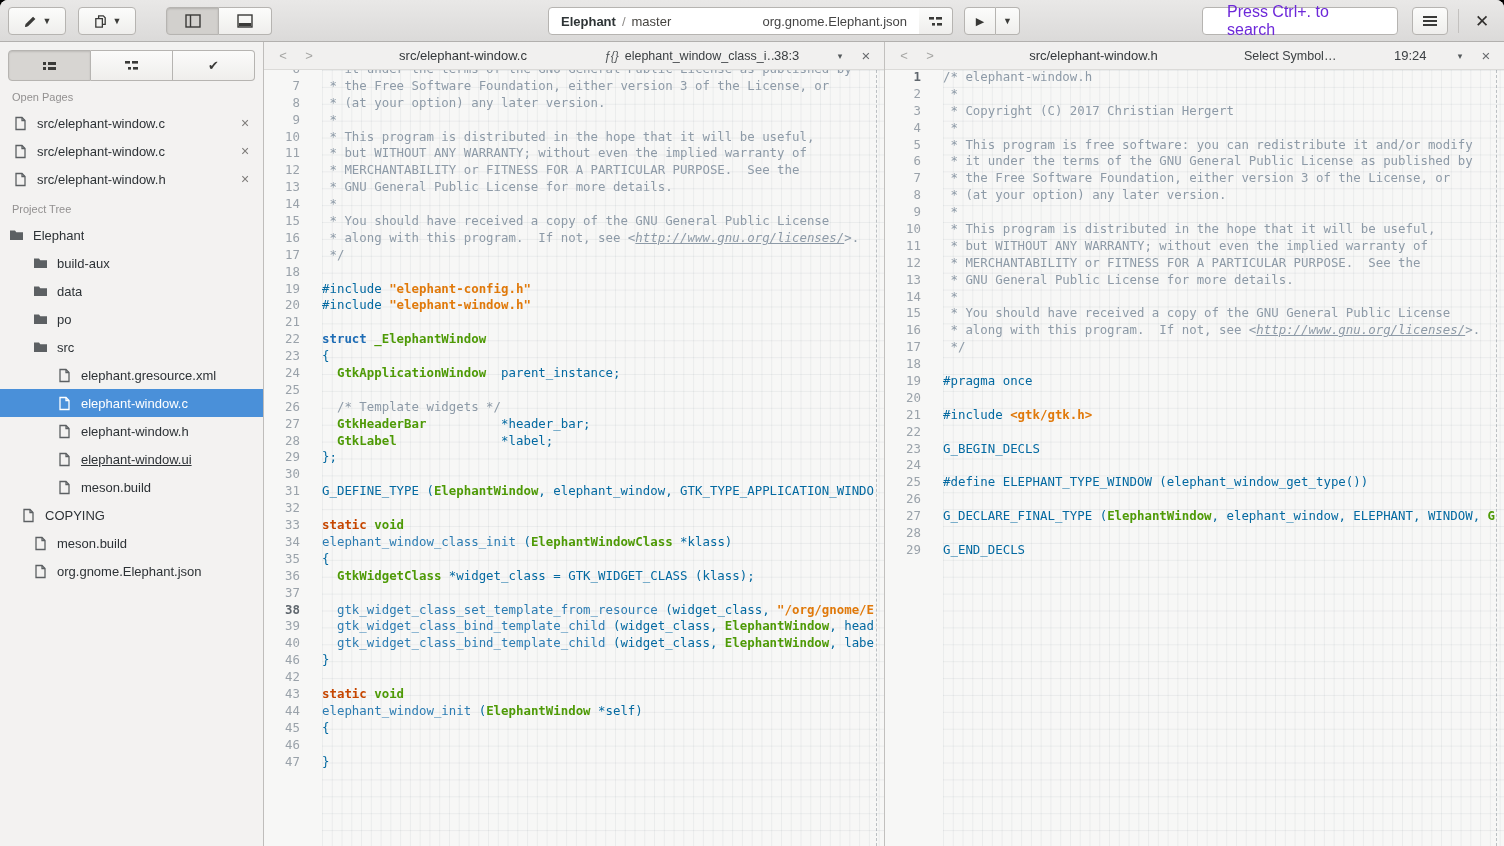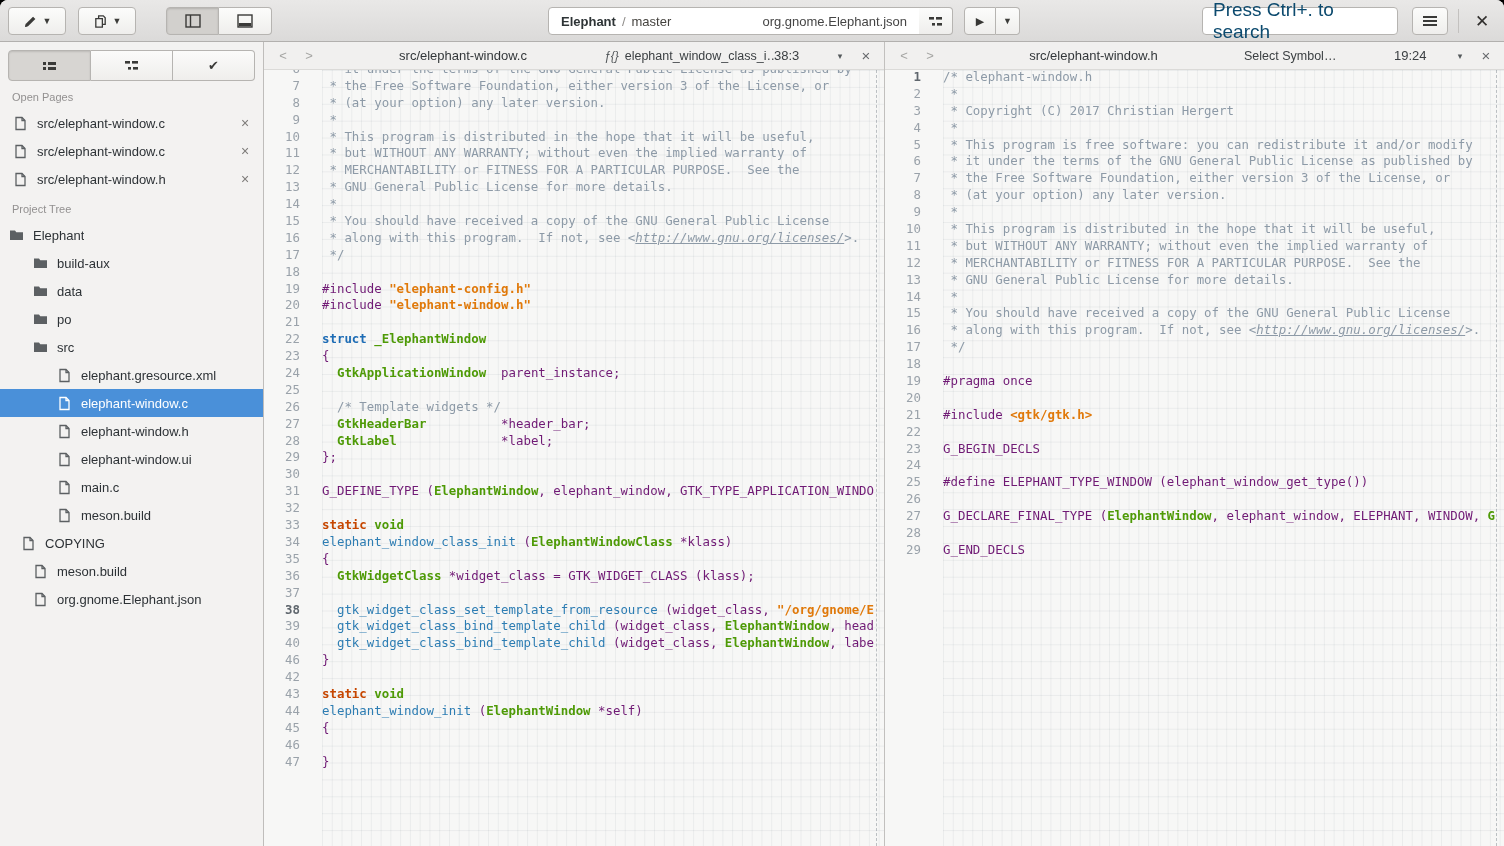--- a/index.html
+++ b/index.html
@@ -12,21 +12,21 @@
           display:flex; align-items:center; justify-content:center; gap:5px; color:#373735; }
   .hbtn.active { background:#d2d0cd; box-shadow:inset 0 1px 2px rgba(0,0,0,.15); }
   .linked-l { border-radius:4px 0 0 4px; }
   .linked-r { border-radius:0 4px 4px 0; border-left:none; }
   .caret { font-size:9px; color:#3c3c3a; }
   .omnibar { position:absolute; left:548px; top:7px; width:372px; height:28px; background:#fff; border:1px solid #b6b4b1;
              border-radius:4px 0 0 4px; display:flex; align-items:center; padding:0 12px; font-size:13px; color:#2e3436; }
   .omnibar .sep { color:#8d8b88; margin:0 6px; }
   .omnibar .cfg { margin-left:auto; color:#454545; }
   .searchbox { position:absolute; left:1202px; top:7px; width:196px; height:28px; background:#fff; border:1px solid #b6b4b1; border-radius:4px;
-               font-size:19px; color:#0c4a6e; padding:0 10px; display:flex; align-items:center; }
+               font-size:16px; color:#6d28d9; padding:0 24px; display:flex; align-items:center; }
   .vsep { position:absolute; left:1458px; top:9px; width:1px; height:24px; background:#c3c1bf; }
   .winclose { position:absolute; left:1468px; top:8px; width:28px; height:26px; display:flex; align-items:center; justify-content:center;
               font-size:17px; color:#32302e; }
   .hamburger { display:inline-block; width:14px; height:10px; border-top:2px solid #3a3a38; border-bottom:2px solid #3a3a38; position:relative; }
   .hamburger::after { content:""; position:absolute; left:0; right:0; top:2px; height:2px; background:#3a3a38; }
 
   
   .main { display:flex; height:804px; }
 
   
@@ -63,21 +63,21 @@
   .grid { position:absolute; left:58px; top:0; right:0; bottom:0;
           background-image:linear-gradient(to right, rgba(70,85,100,0.07) 1px, transparent 1px),
                            linear-gradient(to bottom, rgba(70,85,100,0.07) 1px, transparent 1px);
           background-size:9.77px 16.9px; }
   .margin-line { position:absolute; right:7px; top:0; bottom:0; border-left:1px dashed rgba(90,100,110,.38); }
   .code-lines { position:relative; }
   .cl { display:flex; height:16.9px; white-space:pre; }
   .ln { width:44px; flex:0 0 44px; text-align:right; padding-right:8px; color:#9aa2aa; }
   .ln.cur { color:#5f666d; font-weight:bold; }
   .ct { margin-left:14px; }
-  .tok-pl { color:#701a75; }
+  .tok-pl { color:#0369a1; }
   .tok-cm { color:#8d9aa7; }
   .tok-kwo { color:#c64600; font-weight:bold; }
   .tok-kwb { color:#1d6cb5; font-weight:bold; }
   .tok-ty { color:#4e9a06; font-weight:bold; }
   .tok-fn { color:#2d7db3; }
   .tok-st { color:#e0790a; font-weight:bold; }
   .tok-url { color:#8d9aa7; font-style:italic; text-decoration:underline; }
 
   svg { display:block; }
 </style>
@@ -287,37 +287,28 @@
           </div>
           <div class="row" style="padding-left: 56px;">
             <span class="icon">
               <svg width="13" height="15" viewBox="0 0 13 15">
                 <path d="M2 1.5h6l3 3v9H2z" fill="none" stroke="#5c6063" stroke-width="1.3"></path>
                 <path d="M8 1.5v3h3" fill="none" stroke="#5c6063" stroke-width="1.3"></path>
               </svg>
             </span>
             <span class="lbl">elephant-window.h</span>
           </div>
-          <div class="row" style="padding-left: 56px;">
+          <div class="row" style="padding-left: 56px; text-decoration: underline;">
             <span class="icon">
               <svg width="13" height="15" viewBox="0 0 13 15">
                 <path d="M2 1.5h6l3 3v9H2z" fill="none" stroke="#5c6063" stroke-width="1.3"></path>
                 <path d="M8 1.5v3h3" fill="none" stroke="#5c6063" stroke-width="1.3"></path>
               </svg>
             </span>
             <span class="lbl">elephant-window.ui</span>
-          </div>
-          <div class="row" style="padding-left: 56px;">
-            <span class="icon">
-              <svg width="13" height="15" viewBox="0 0 13 15">
-                <path d="M2 1.5h6l3 3v9H2z" fill="none" stroke="#5c6063" stroke-width="1.3"></path>
-                <path d="M8 1.5v3h3" fill="none" stroke="#5c6063" stroke-width="1.3"></path>
-              </svg>
-            </span>
-            <span class="lbl">main.c</span>
           </div>
           <div class="row" style="padding-left: 56px;">
             <span class="icon">
               <svg width="13" height="15" viewBox="0 0 13 15">
                 <path d="M2 1.5h6l3 3v9H2z" fill="none" stroke="#5c6063" stroke-width="1.3"></path>
                 <path d="M8 1.5v3h3" fill="none" stroke="#5c6063" stroke-width="1.3"></path>
               </svg>
             </span>
             <span class="lbl">meson.build</span>
           </div>

